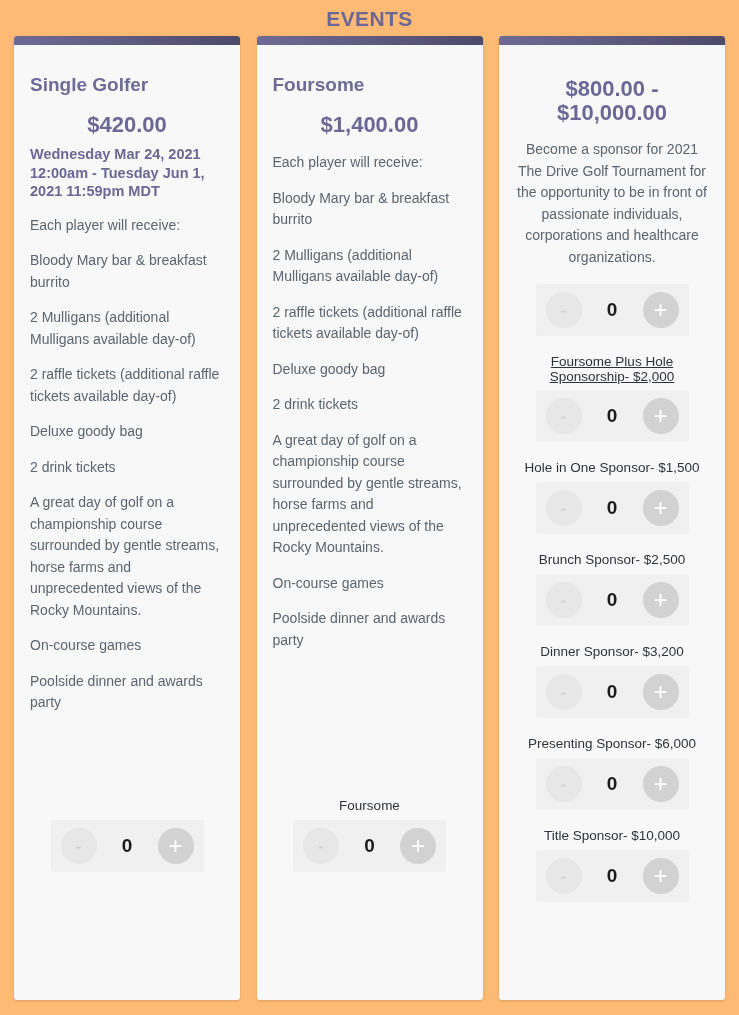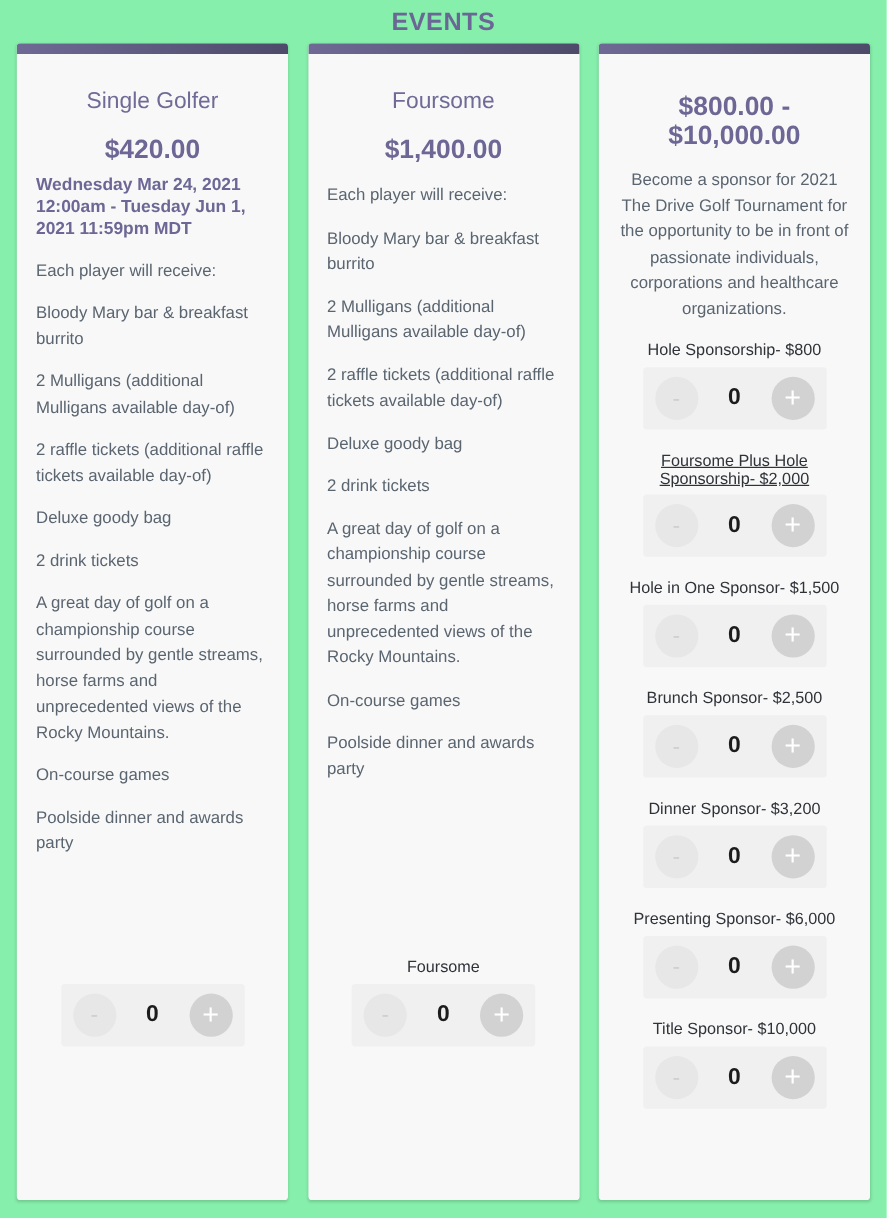--- a/index.html
+++ b/index.html
@@ -10,21 +10,21 @@
     background: #ffffff;
     font-family: "Liberation Sans", sans-serif;
     -webkit-font-smoothing: antialiased;
   }
 
   #page {
     position: relative;
     width: 739px;
     height: 1015px;
     overflow: hidden;
-    background: #86efac;
+    background: #fdba74;
   }
 
   
   .page-title {
     text-align: center;
     font-size: 21px;
     font-weight: bold;
     letter-spacing: 0.4px;
     color: #6b6795;
     padding-top: 6px;
@@ -64,23 +64,22 @@
   }
 
   .card-body {
     padding: 16px 16px 18px 16px;
     display: flex;
     flex-direction: column;
     flex: 1 1 auto;
   }
 
   .card-title {
-    text-align: center;
     font-size: 19px;
-    font-weight: normal;
+    font-weight: bold;
     color: #6f6b96;
     line-height: 23px;
     margin-top: 12px;
   }
 
   .card-price {
     text-align: center;
     font-size: 22px;
     font-weight: bold;
     color: #6c6794;
@@ -250,21 +249,20 @@
       </div>
     </div>
 
     <div class="card card-3">
       <div class="card-topbar"></div>
       <div class="card-body">
         <div class="card-price two-line">$800.00 - $10,000.00</div>
         <div class="card-desc">Become a sponsor for 2021 The Drive Golf Tournament for the opportunity to be in front of passionate individuals, corporations and healthcare organizations.</div>
 
         <div class="stepper-group first">
-          <div class="stepper-label">Hole Sponsorship- $800</div>
           <div class="stepper">
             <button class="stepper-btn minus">-</button>
             <span class="stepper-value">0</span>
             <button class="stepper-btn plus">+</button>
           </div>
         </div>
 
         <div class="stepper-group">
           <div class="stepper-label tight">Foursome Plus Hole Sponsorship- $2,000</div>
           <div class="stepper">

